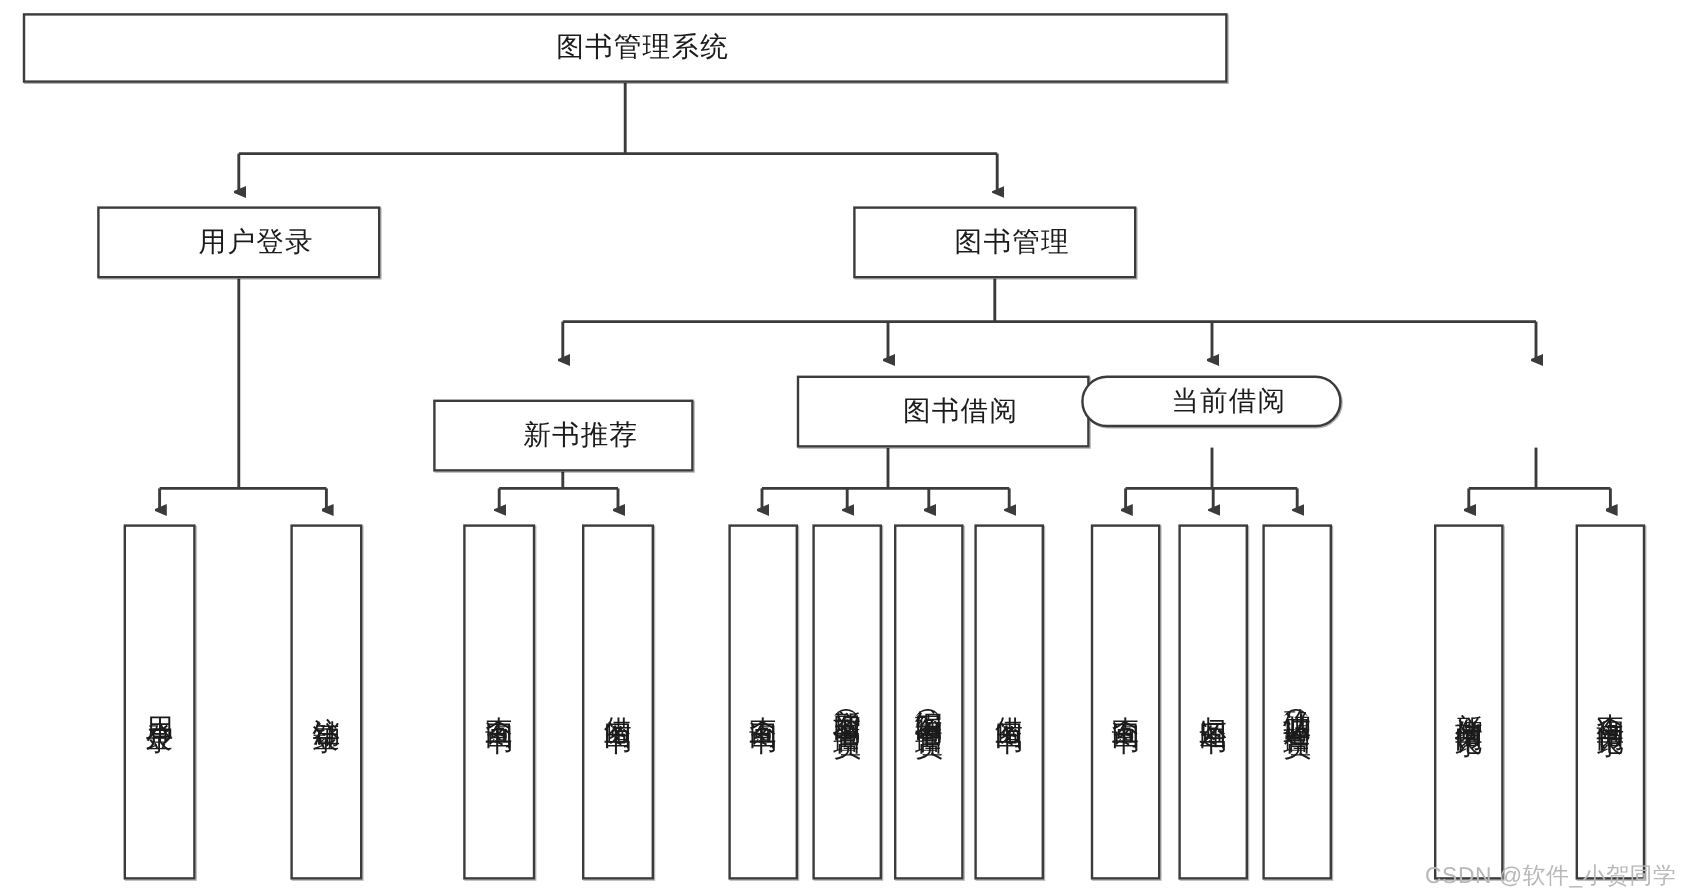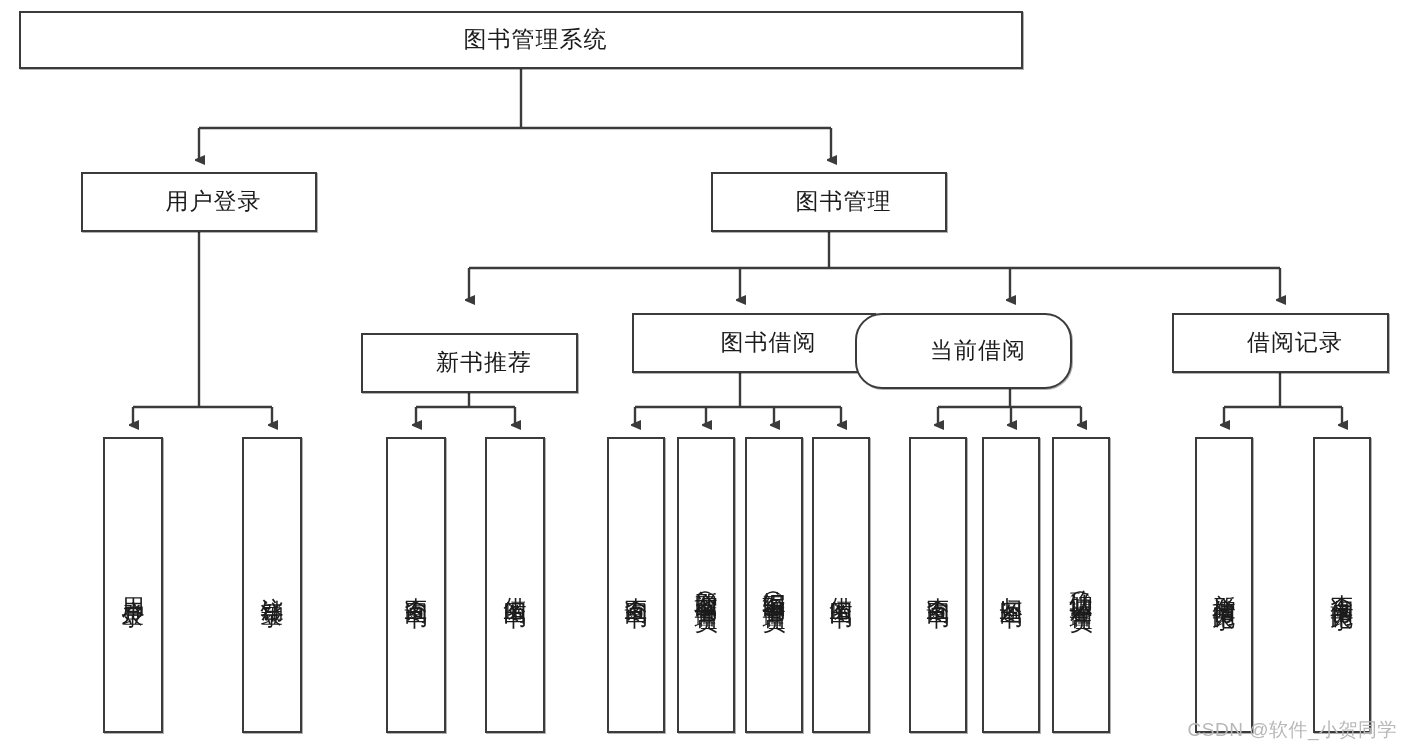--- a/index.html
+++ b/index.html
@@ -125,28 +125,25 @@
   <div class="node horiz" style="left:81px; top:172px; width:236px; height:60px;">
     <span>用户登录</span>
   </div>
   <div class="node horiz" style="left:711px; top:172px; width:236px; height:60px;">
     <span>图书管理</span>
   </div>
 
   <div class="node horiz" style="left:361px; top:313px; width:217px; height:60px;margin-top:20px;">
     <span>新书推荐</span>
   </div>
-  <div class="node horiz" style="left:632px; top:313px; width:244px; height:60px;">
+  <div class="node horiz" style="left:664px; top:313px; width:244px; height:60px;">
     <span>图书借阅</span>
   </div>
-  <div class="node horiz" style="left:855px; top:313px; width:217px; height:76px;border-radius:27px;">
+  <div class="node horiz" style="left:901px; top:313px; width:217px; height:43px;border-radius:27px;">
     <span>当前借阅</span>
-  </div>
-  <div class="node horiz" style="left:1172px; top:313px; width:217px; height:60px;">
-    <span>借阅记录</span>
   </div>
 
   <div class="node vert" style="left:103px; top:437px; width:60px; height:296px;">
     <span class="vtext">用户登录</span>
   </div>
   <div class="node vert" style="left:242px; top:437px; width:60px; height:296px;">
     <span class="vtext">注销登录</span>
   </div>
 
   <div class="node vert" style="left:386px; top:437px; width:60px; height:296px;">

